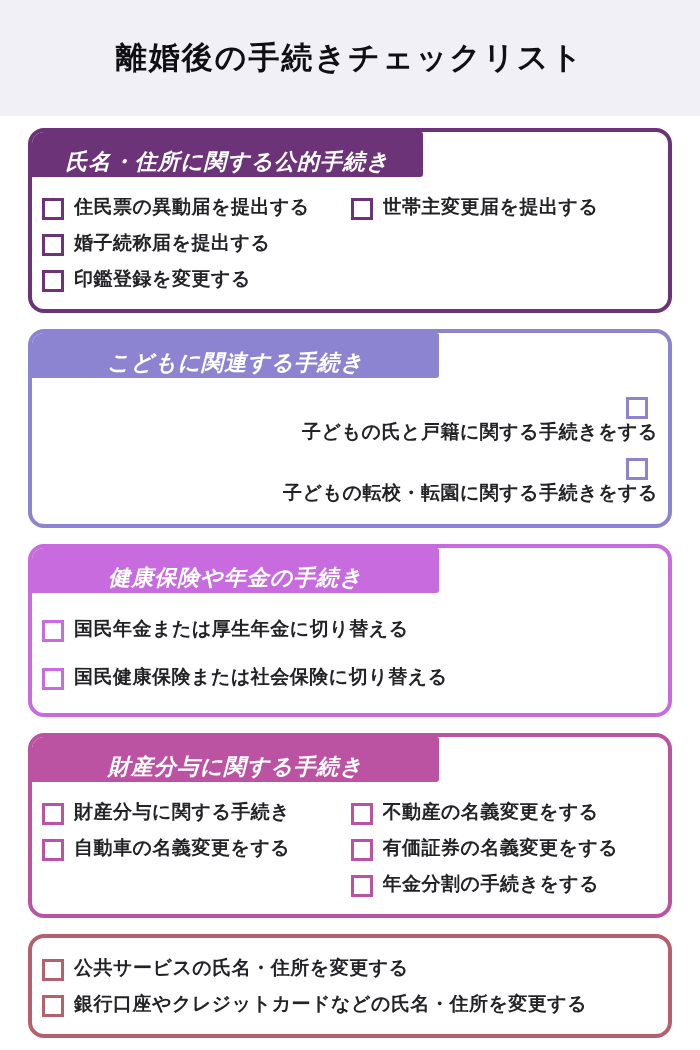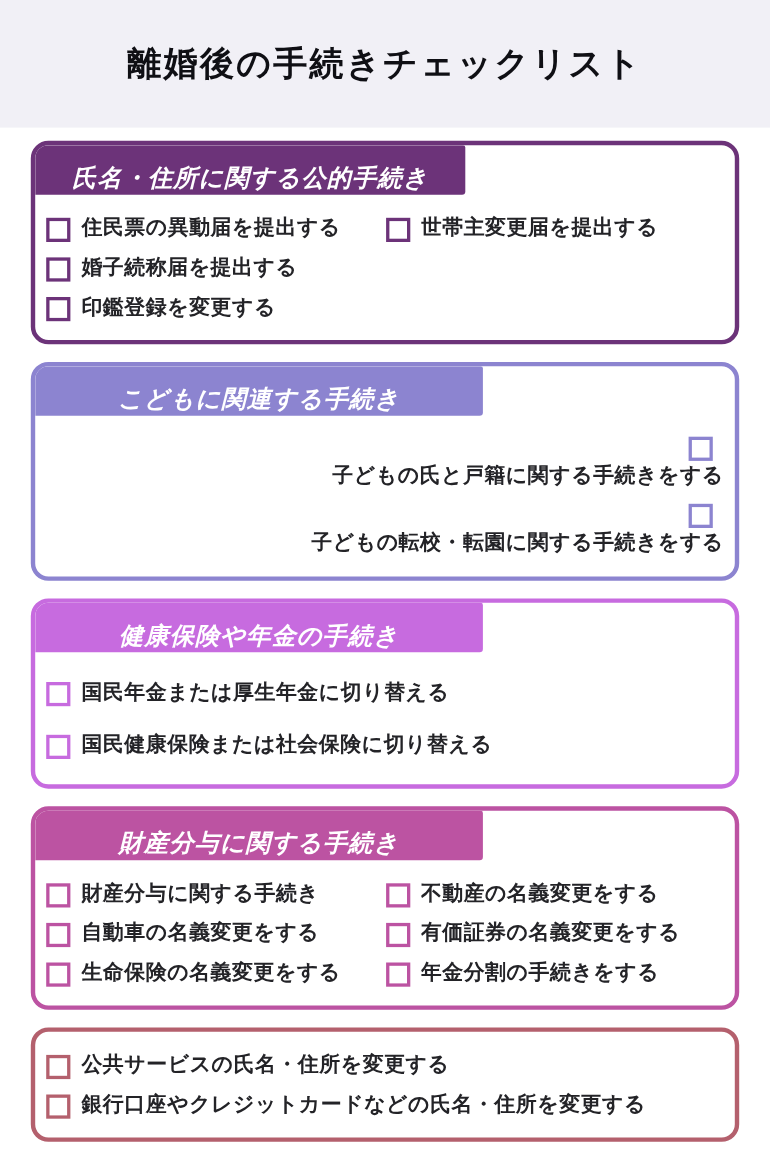--- a/index.html
+++ b/index.html
@@ -128,24 +128,20 @@
         <div class="items">
           <div class="col">
             <div class="item">
               <span class="checkbox"></span>
               <span class="item-label">財産分与に関する手続き</span>
             </div>
             <div class="item">
               <span class="checkbox"></span>
               <span class="item-label">自動車の名義変更をする</span>
             </div>
-            <div class="item">
-              <span class="checkbox"></span>
-              <span class="item-label">生命保険の名義変更をする</span>
-            </div>
           </div>
           <div class="col">
             <div class="item">
               <span class="checkbox"></span>
               <span class="item-label">不動産の名義変更をする</span>
             </div>
             <div class="item">
               <span class="checkbox"></span>
               <span class="item-label">有価証券の名義変更をする</span>
             </div>

